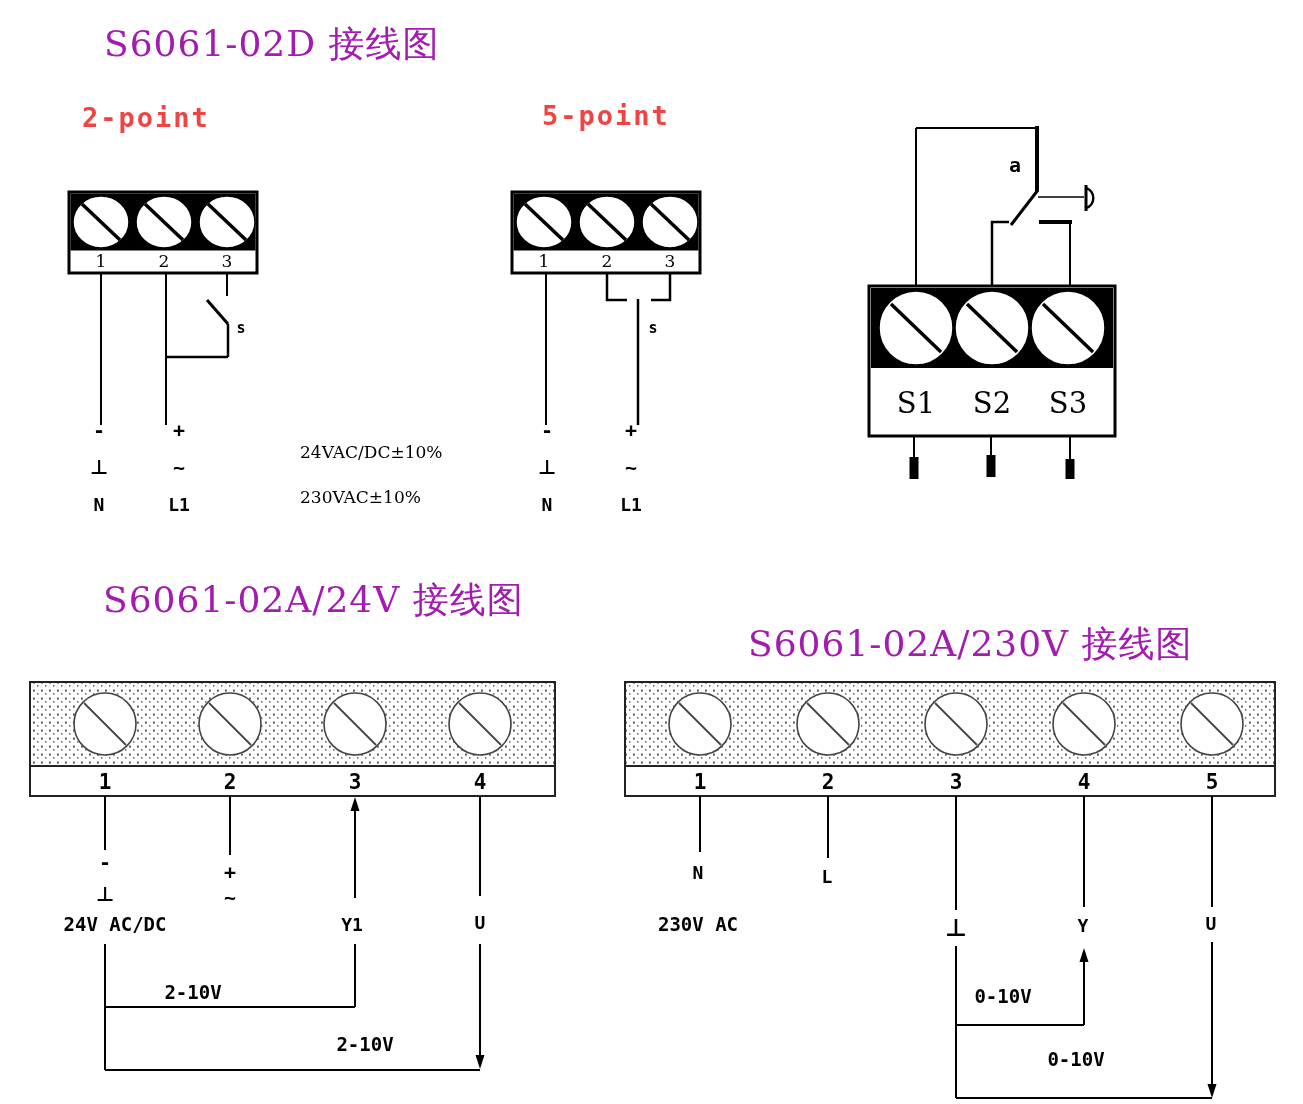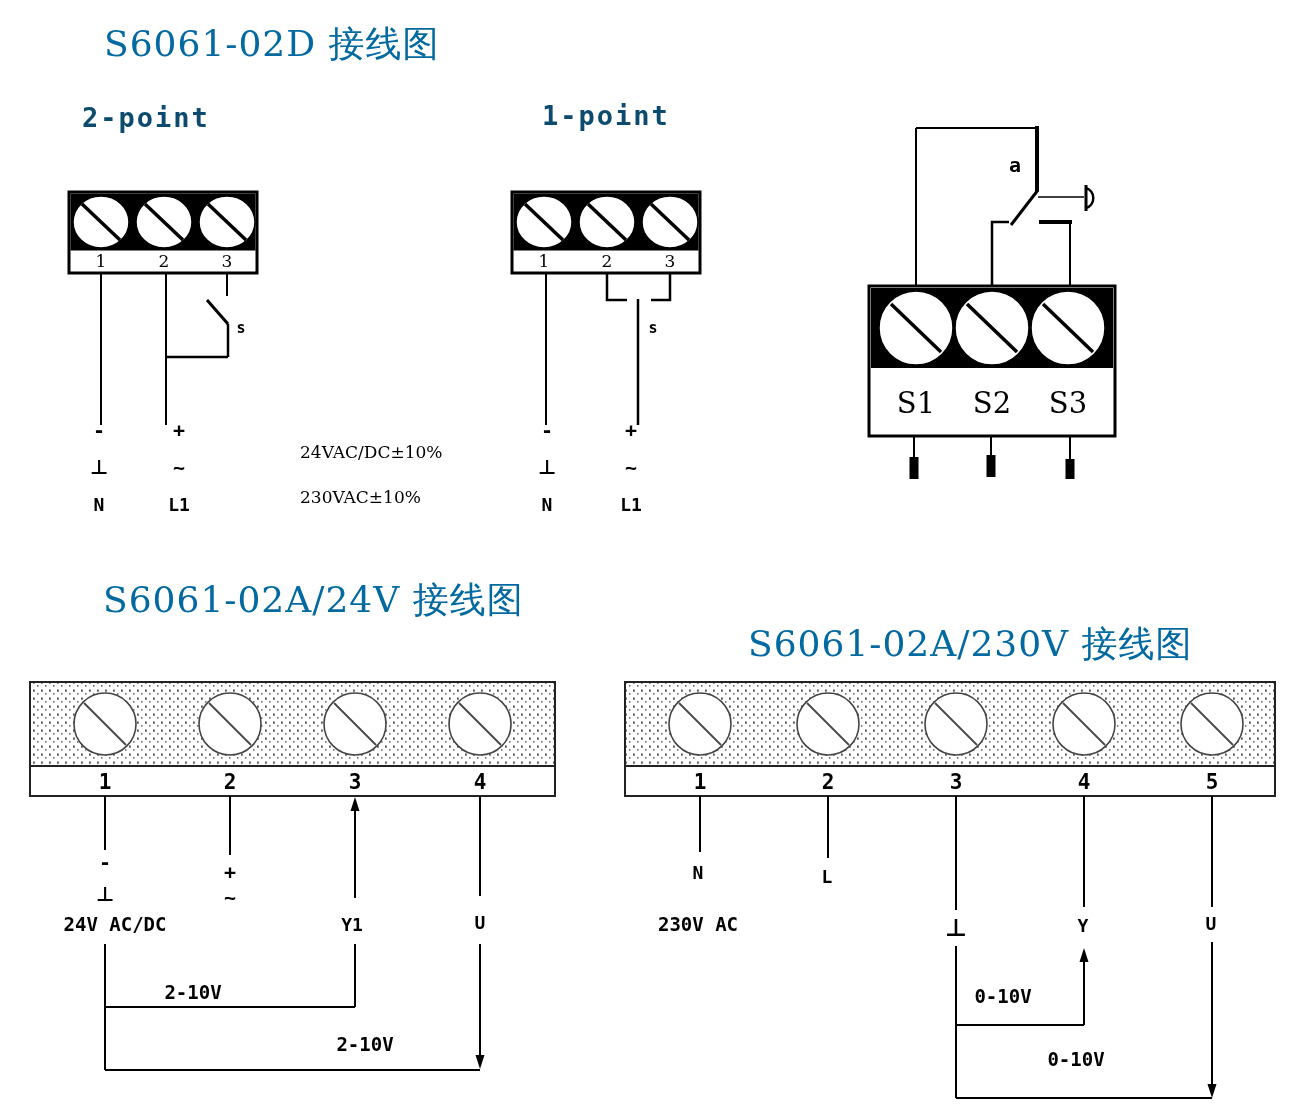--- a/index.html
+++ b/index.html
@@ -1,19 +1,19 @@
 <!DOCTYPE html>
 <html><head>
 <meta charset="utf-8">
 <style>
   html,body { margin:0; padding:0; background:#fff; }
   #canvas { position:relative; width:1303px; height:1104px; background:#fff;
             font-family:"DejaVu Serif", serif; color:#000; overflow:hidden; }
-  .title { position:absolute; font:36px "DejaVu Serif", serif; color:#0369a1; white-space:nowrap; letter-spacing:1px; }
-  .ptitle { position:absolute; font:bold 27px "DejaVu Sans Mono", monospace; color:#0c4a6e; letter-spacing:2px; white-space:nowrap; }
+  .title { position:absolute; font:36px "DejaVu Serif", serif; color:#a21caf; white-space:nowrap; letter-spacing:1px; }
+  .ptitle { position:absolute; font:bold 27px "DejaVu Sans Mono", monospace; color:#ef4444; letter-spacing:2px; white-space:nowrap; }
   svg { position:absolute; left:0; top:0; }
   
   .w  { stroke:#000; stroke-width:2; fill:none; }
   .w15 { stroke:#000; stroke-width:1.5; fill:none; }
   .w25 { stroke:#000; stroke-width:2.5; fill:none; }
   .w3 { stroke:#000; stroke-width:3; fill:none; }
   .w4 { stroke:#000; stroke-width:4; fill:none; }
   .blk { fill:#000; }
   .scr { fill:#fff; stroke:#000; stroke-width:1.5; }
   .scrd { stroke:#000; stroke-width:3.5; }
@@ -37,21 +37,21 @@
 </head>
 <body>
 
 <div id="canvas">
 
   <div class="title" style="left:104px; top:20px;">S6061-02D 接线图</div>
   <div class="title" style="left:103px; top:576px;">S6061-02A/24V 接线图</div>
   <div class="title" style="left:748px; top:576px;margin-top:44px;">S6061-02A/230V 接线图</div>
 
   <div class="ptitle" style="left:82px; top:102px;">2-point</div>
-  <div class="ptitle" style="left:542px; top:100px;">1-point</div>
+  <div class="ptitle" style="left:542px; top:100px;">5-point</div>
 
   <svg width="1303" height="1104" viewBox="0 0 1303 1104">
     <defs>
       <pattern id="stip" width="8" height="8" patternUnits="userSpaceOnUse">
         <rect width="8" height="8" fill="#fff"></rect>
         <rect x="1" y="1.5" width="1.8" height="2.2" fill="#555"></rect>
         <rect x="5" y="5" width="1.5" height="1.8" fill="#7a7a7a"></rect>
       </pattern>
     </defs>
 

